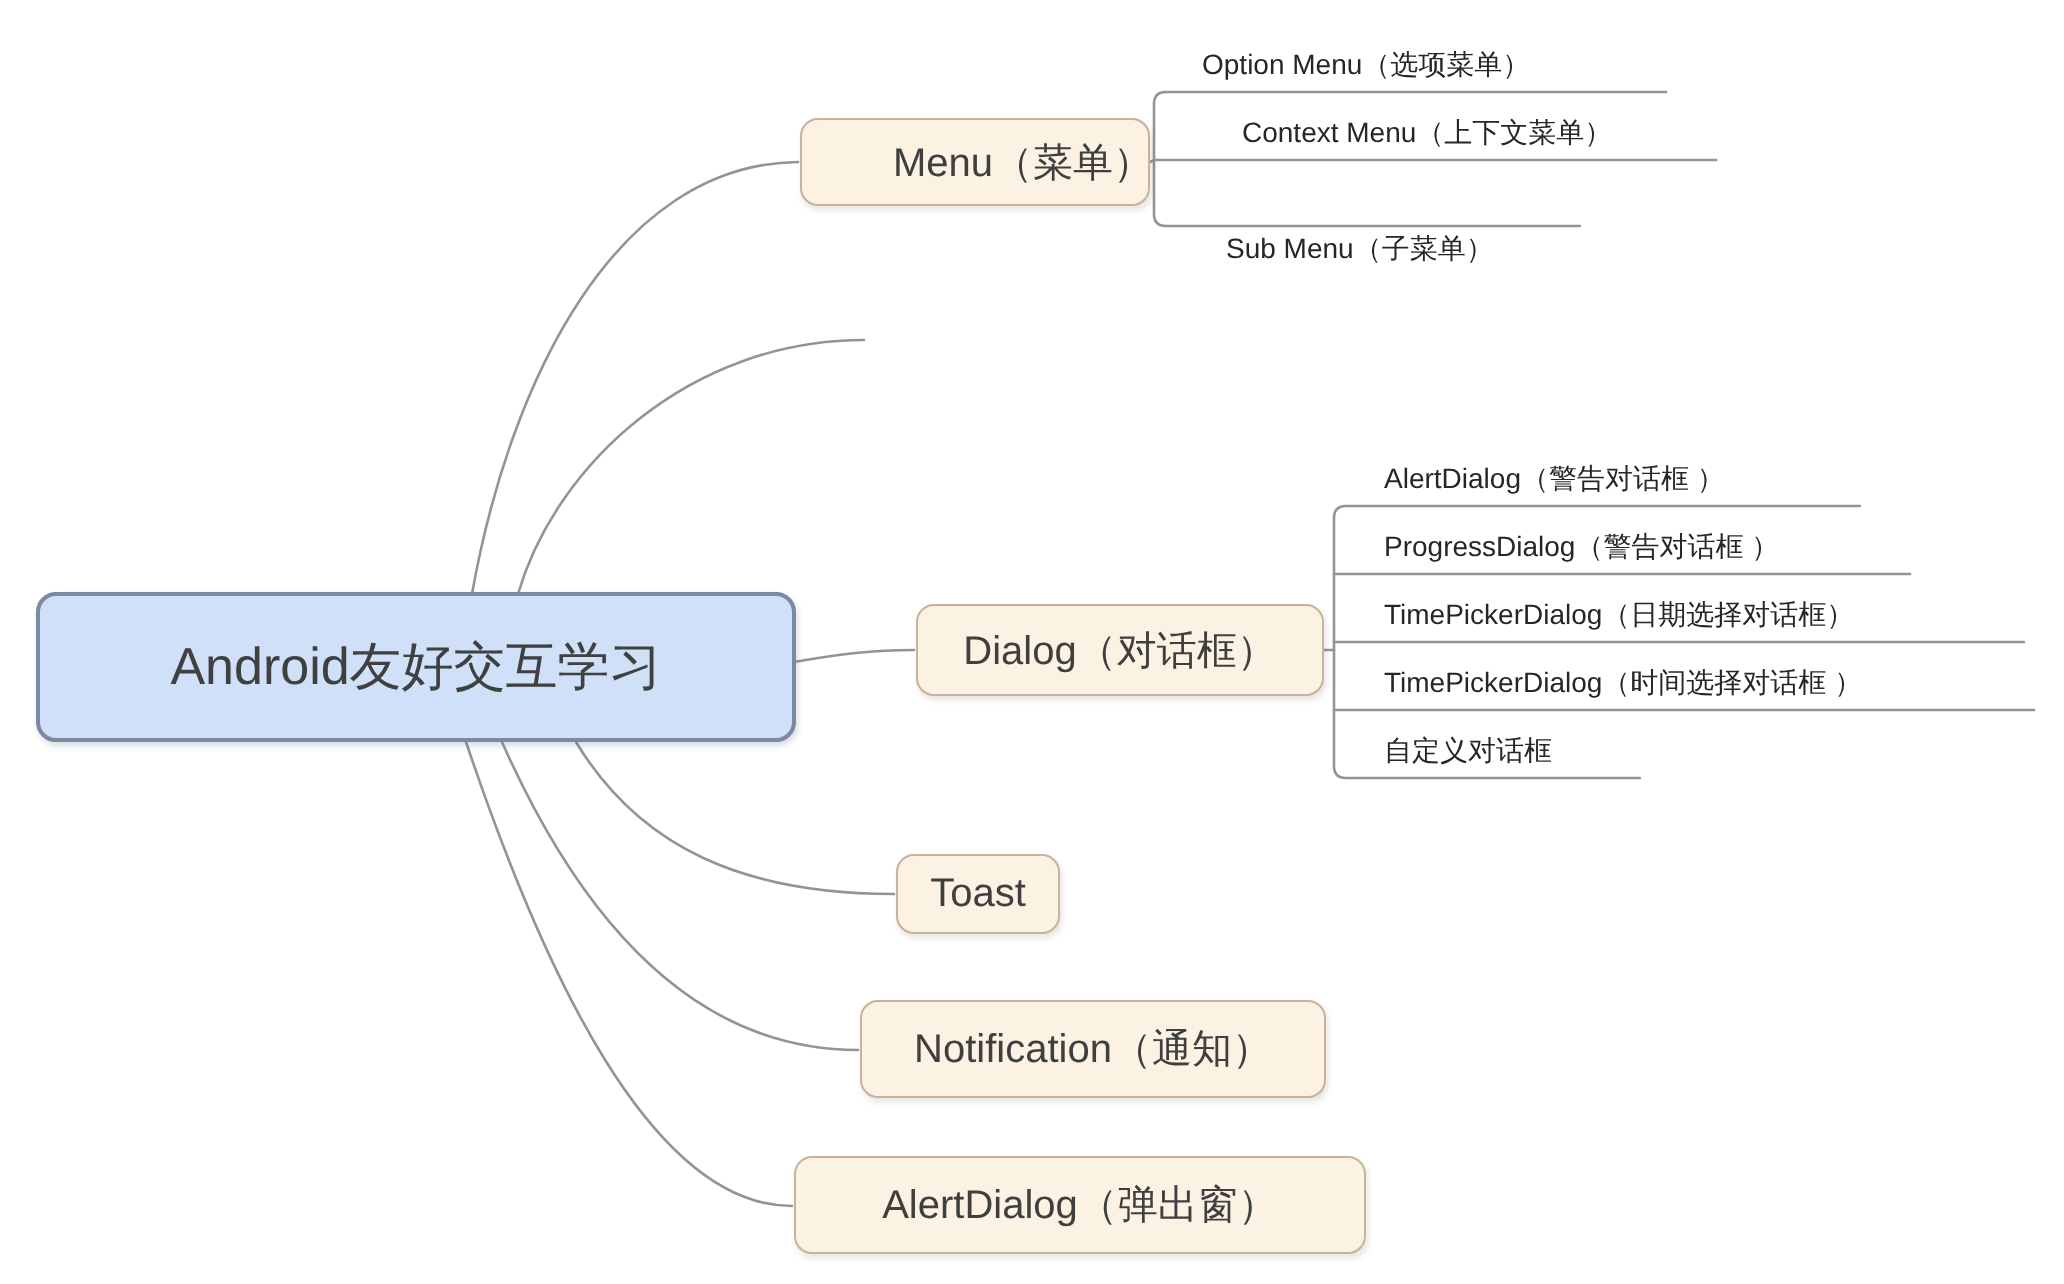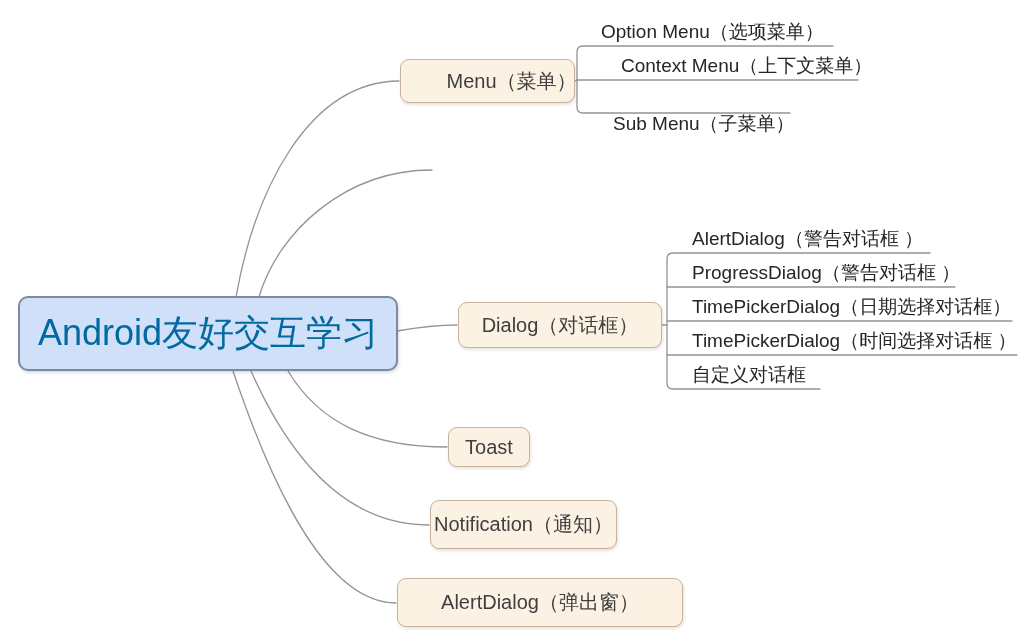--- a/index.html
+++ b/index.html
@@ -24,29 +24,29 @@
     box-sizing:border-box;
     cursor:default;
   }
   .root-topic{
     position:absolute;
     display:flex;align-items:center;justify-content:center;
     background:#cfe0f8;
     border:2px solid #7c89a3;
     border-radius:10px;
     box-shadow:1px 2px 3px rgba(90,100,120,0.22);
-    color:#0369a1;
-    font-size:36px;
+    color:#404040;
+    font-size:26px;
     white-space:nowrap;
     box-sizing:border-box;
     cursor:default;
   }
   .line-label{
     position:absolute;
-    font-size:19px;
+    font-size:14px;
     line-height:24px;
     color:#262626;
     white-space:nowrap;
     cursor:default;
   }
 </style>
 </head>
 <body>
 
 <div class="canvas">
@@ -80,21 +80,21 @@
 
 
   <div class="topic" style="left:458px;top:302px;width:204px;height:46px;">
     <span>Dialog（对话框）</span>
   </div>
 
   <div class="topic" style="left:448px;top:427px;width:82px;height:40px;">
     <span>Toast</span>
   </div>
 
-  <div class="topic" style="left:430px;top:500px;width:187px;height:49px;">
+  <div class="topic" style="left:430px;top:500px;width:233px;height:49px;">
     <span>Notification（通知）</span>
   </div>
 
   <div class="topic" style="left:397px;top:578px;width:286px;height:49px;">
     <span>AlertDialog（弹出窗）</span>
   </div>
 
   <div class="line-label" style="left:601px;top:20px;">Option Menu（选项菜单）</div>
   <div class="line-label" style="left:601px;top:54px;margin-left:20px;">Context Menu（上下文菜单）</div>
   <div class="line-label" style="left:613px;top:87px;margin-top:25px;">Sub Menu（子菜单）</div>

